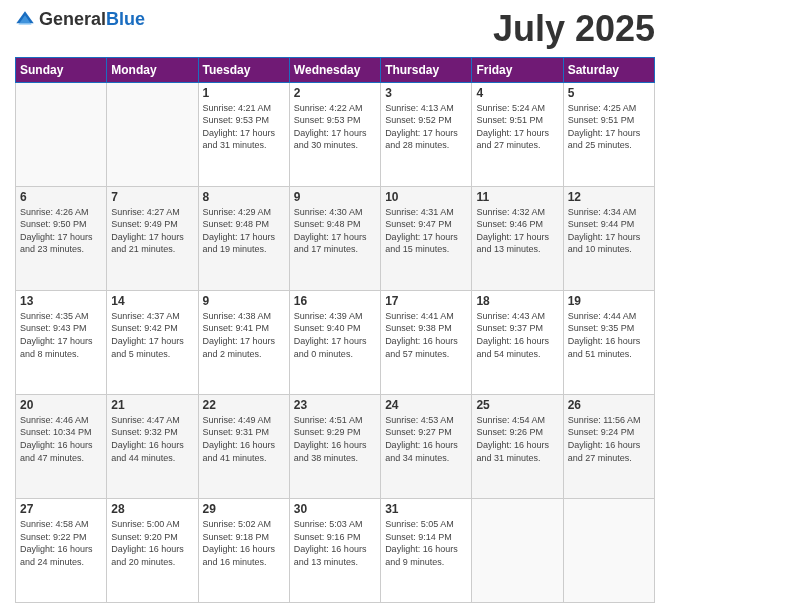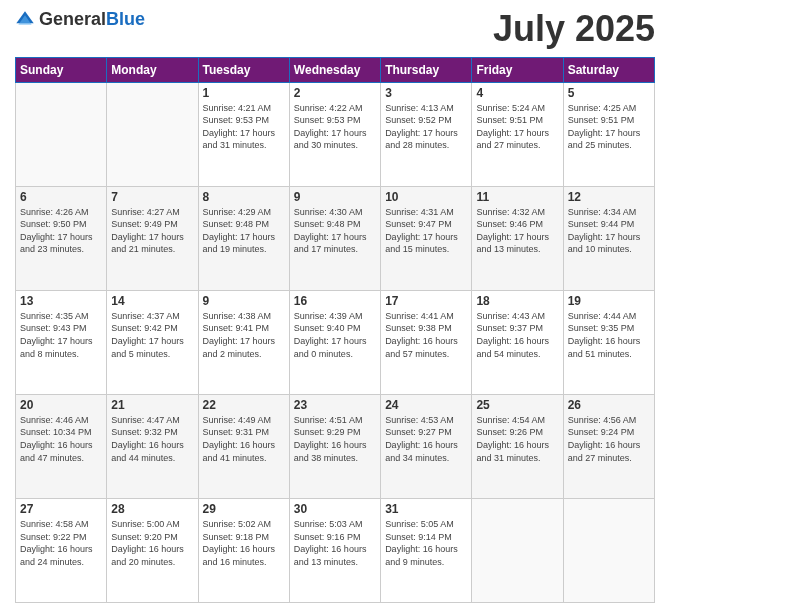--- a/index.html
+++ b/index.html
@@ -284,21 +284,21 @@
 Daylight: 16 hours and 34 minutes.</div>
           </td>
           <td>
             <span class="day-number">25</span>
             <div class="day-info">Sunrise: 4:54 AM
 Sunset: 9:26 PM
 Daylight: 16 hours and 31 minutes.</div>
           </td>
           <td>
             <span class="day-number">26</span>
-            <div class="day-info">Sunrise: 4:56 AM
+            <div class="day-info">Sunrise: 11:56 AM
 Sunset: 9:24 PM
 Daylight: 16 hours and 27 minutes.</div>
           </td>
         </tr>
         <tr>
           <td>
             <span class="day-number">27</span>
             <div class="day-info">Sunrise: 4:58 AM
 Sunset: 9:22 PM
 Daylight: 16 hours and 24 minutes.</div>

